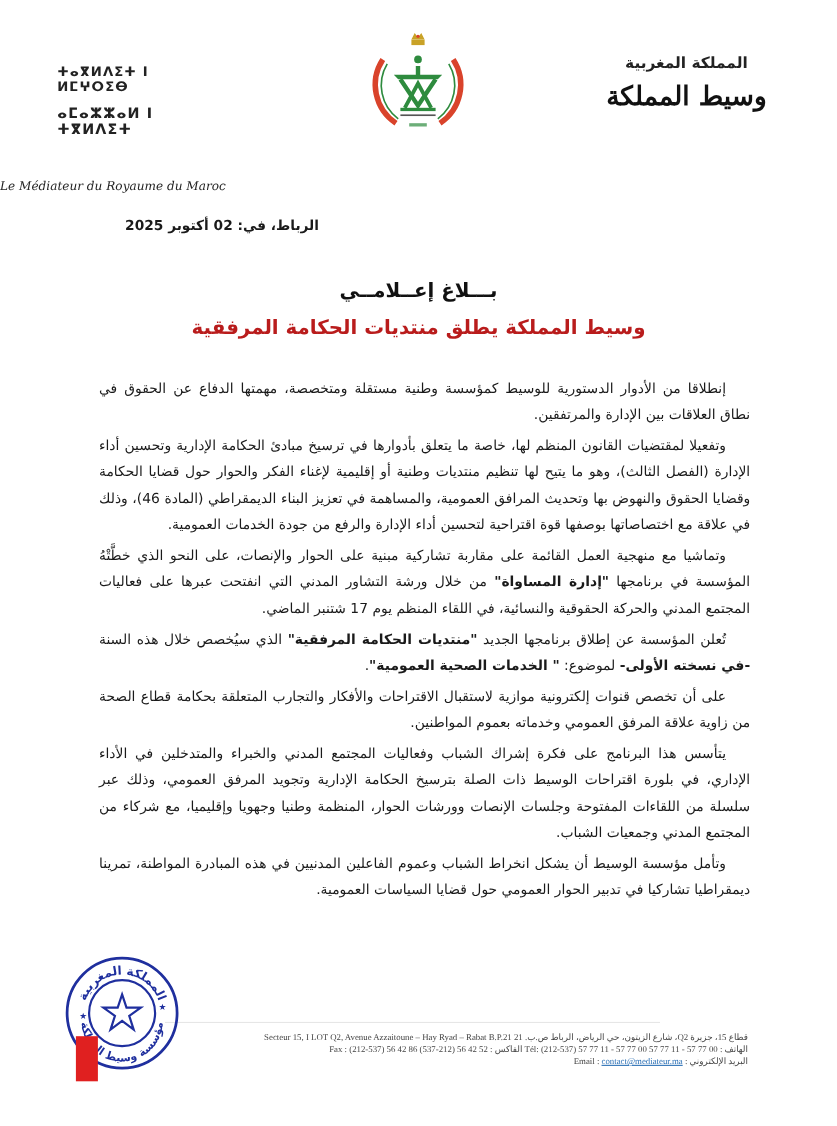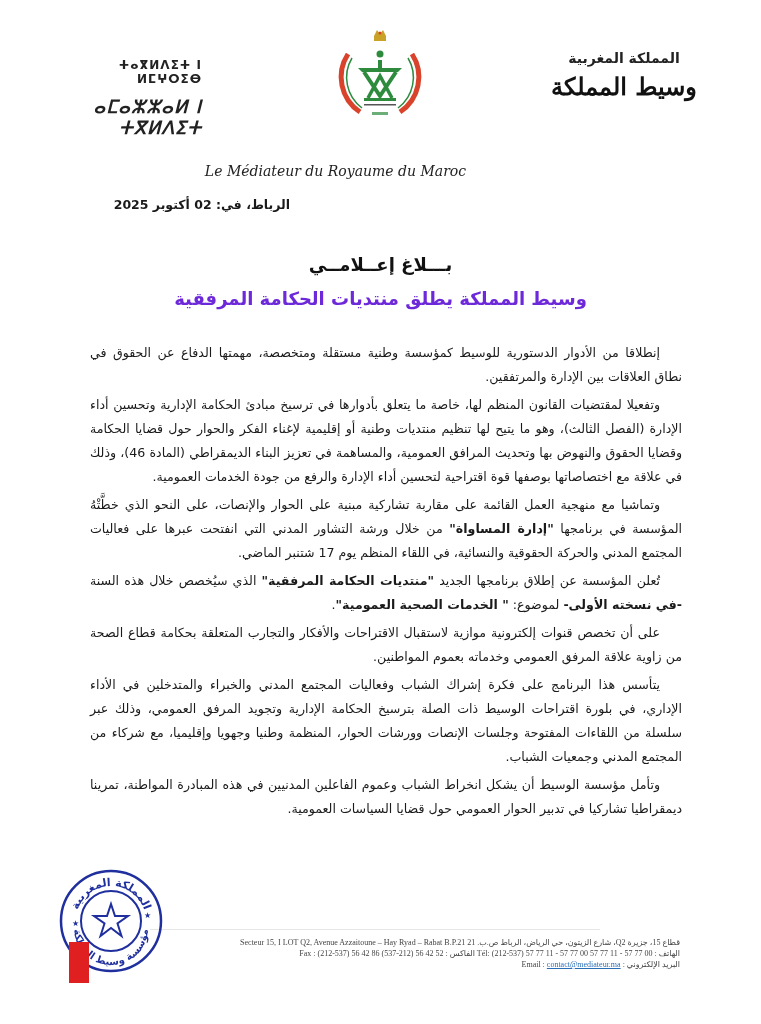--- a/index.html
+++ b/index.html
@@ -2,29 +2,29 @@
 <html><head>
 <meta charset="utf-8">
 <style>
   html, body { margin: 0; padding: 0; background: #ffffff; }
   body { width: 761px; height: 1024px; position: relative; overflow: hidden; font-family: "DejaVu Sans", sans-serif; color: #1a1a1a; }
 
   .header { position: absolute; top: 0; left: 0; width: 761px; height: 140px; }
   .hdr-ar { position: absolute; right: 62px; top: 50px; width: 150px; text-align: center; direction: rtl; }
   .hdr-ar .l1 { font-size: 14px; font-weight: bold; color: #222; letter-spacing: 0px; }
   .hdr-ar .l2 { font-size: 24px; font-weight: bold; color: #111; margin-top: 6px; font-family: "DejaVu Serif", serif; }
-  .hdr-tz { position: absolute; left: 52px; top: 58px; width: 150px; text-align: right; }
+  .hdr-tz { position: absolute; left: 52px; top: 58px; width: 150px; text-align: left; }
   .hdr-tz .l1 { font-size: 12px; font-weight: bold; letter-spacing: 1px; color: #222; }
-  .hdr-tz .l2 { font-size: 18px; font-weight: bold; letter-spacing: 1px; color: #222; margin-top: 10px; font-style: italic; }
+  .hdr-tz .l2 { font-size: 13px; font-weight: bold; letter-spacing: 1px; color: #222; margin-top: 10px; }
   .logo { position: absolute; left: 330px; top: 24px; width: 100px; height: 100px; }
 
-  .subtitle-fr { position: absolute; top: 163px; left: 0; width: 671px; text-align: center; font-family: "DejaVu Serif", serif; font-style: italic; font-size: 14px; color: #222; }
+  .subtitle-fr { position: absolute; top: 163px; left: 0; width: 671px; text-align: left; font-family: "DejaVu Serif", serif; font-style: italic; font-size: 11px; color: #222; }
   .date-line { position: absolute; top: 197px; left: 110px; width: 180px; text-align: right; direction: rtl; font-size: 12.5px; font-weight: bold; color: #1a1a1a; }
   .title1 { position: absolute; top: 254px; left: 0; width: 761px; text-align: center; direction: rtl; font-size: 18px; font-weight: bold; color: #111; }
-  .title2 { position: absolute; top: 288px; left: 0; width: 761px; text-align: center; direction: rtl; font-size: 18px; font-weight: bold; color: #6d28d9; }
+  .title2 { position: absolute; top: 288px; left: 0; width: 761px; text-align: center; direction: rtl; font-size: 18px; font-weight: bold; color: #b91c1c; }
 
   .body-text { position: absolute; top: 341px; left: 78px; width: 604px; direction: rtl; text-align: justify; font-size: 12.6px; line-height: 24px; color: #1a1a1a; }
   .body-text p { margin: 0 0 4px 12px; text-indent: 22px; }
   .body-text b { font-weight: bold; }
 
   .stamp { position: absolute; left: 58px; top: 868px; width: 106px; height: 106px; }
   .red-block { position: absolute; left: 69px; top: 942px; width: 20px; height: 41px; background: #e02020; }
 
   .footer-line { position: absolute; left: 150px; top: 929px; width: 450px; height: 1px; background: #e6e6e6; }
   .footer { position: absolute; top: 937px; left: 140px; width: 540px; font-family: "Liberation Serif", serif; font-size: 8px; color: #444; line-height: 11px; }

